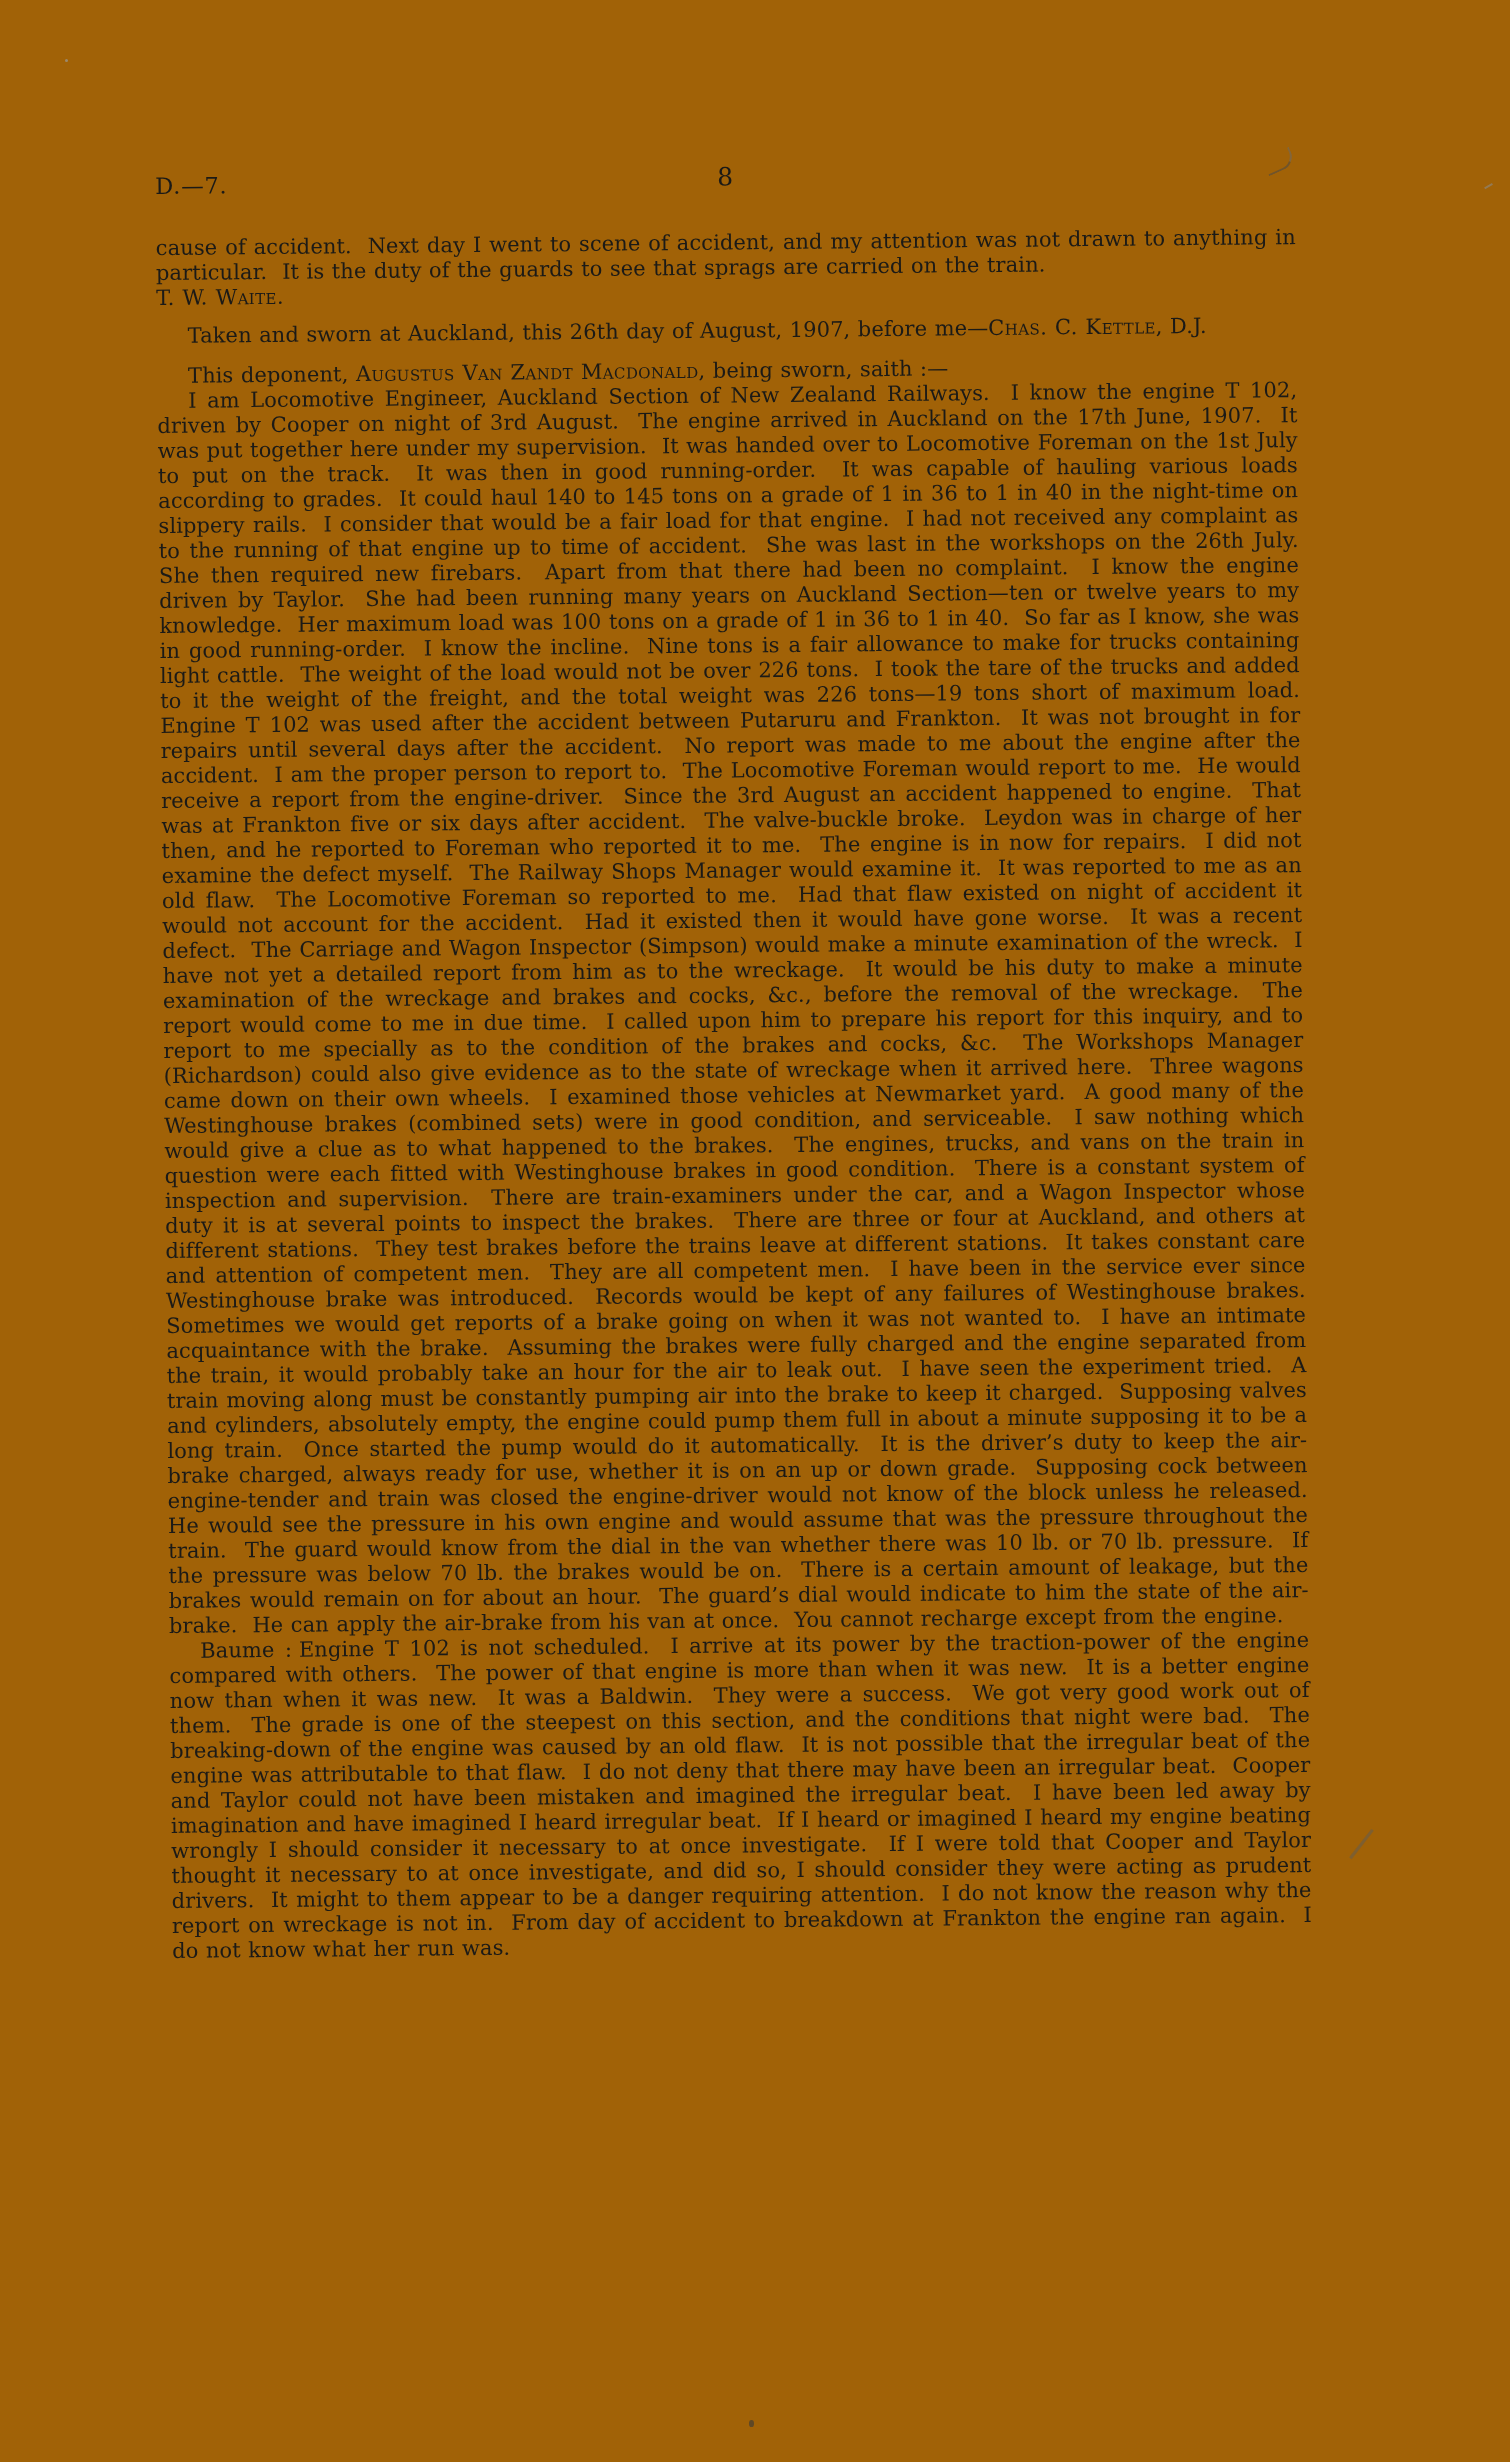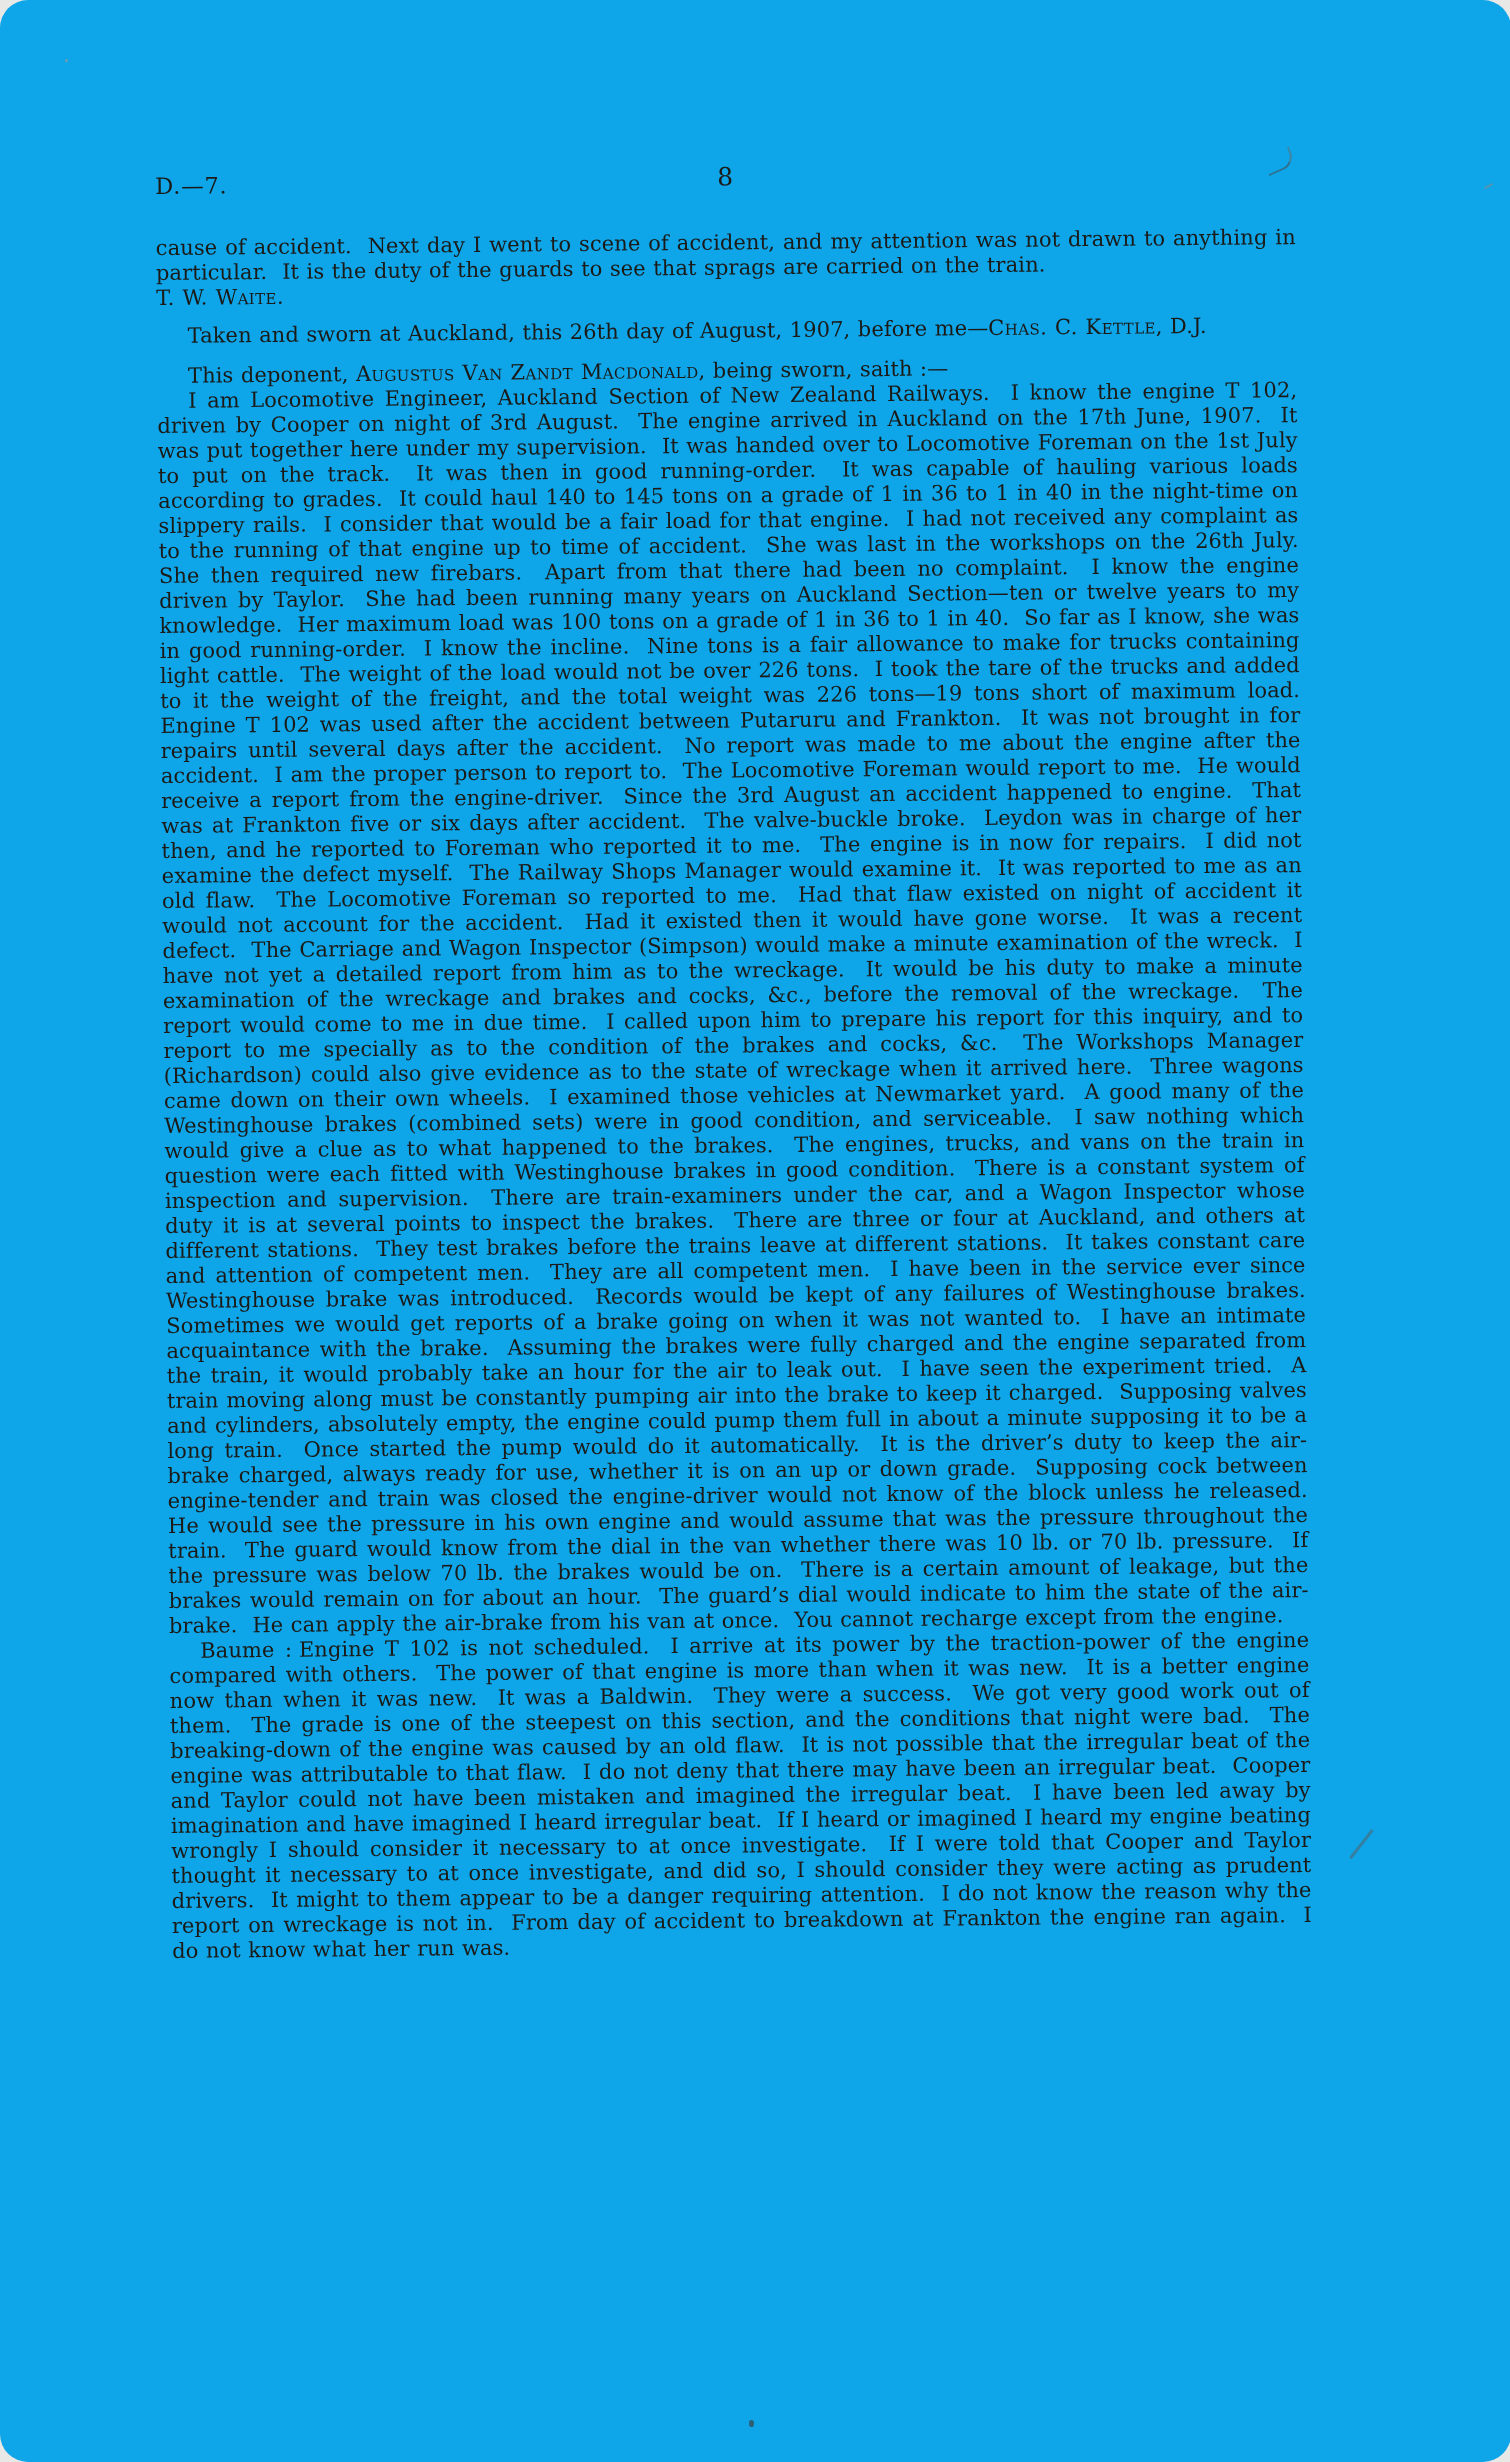--- a/index.html
+++ b/index.html
@@ -4,25 +4,24 @@
 <style>
   html, body {
     margin: 0;
     padding: 0;
     background: #e8e8e6;
   }
   .sheet {
     position: relative;
     width: 1511px;
     height: 2462px;
-    background: #0ea5e9;
+    background: #a16207;
     overflow: hidden;
     font-family: "DejaVu Serif", "Liberation Serif", serif;
     color: #1b1a17;
-    border-radius: 28px;
   }
   .content {
     position: absolute;
     left: 155px;
     top: 168px;
     width: 1140px;
     transform: rotate(-0.55deg);
     transform-origin: left top;
   }
   .header-row {

